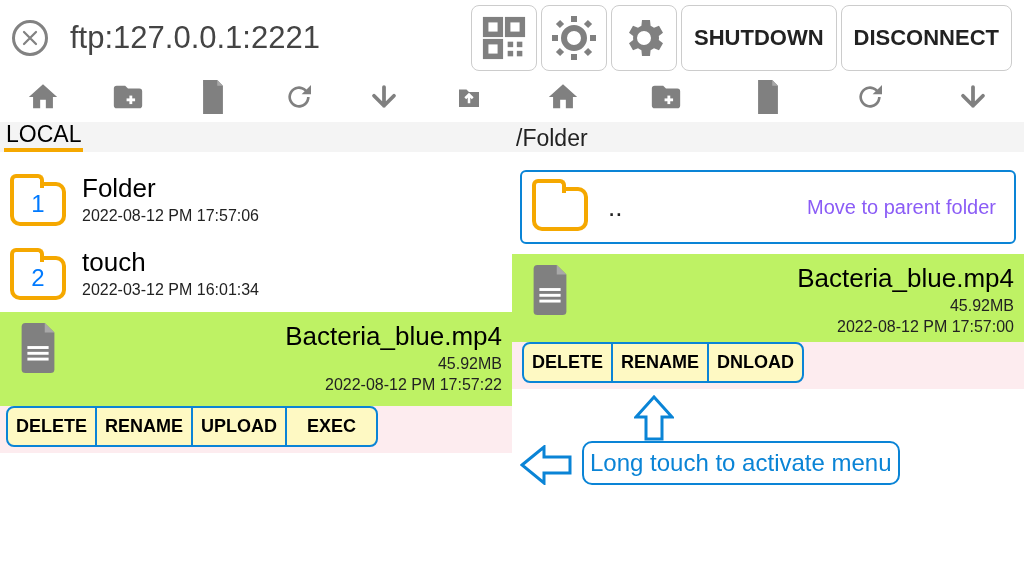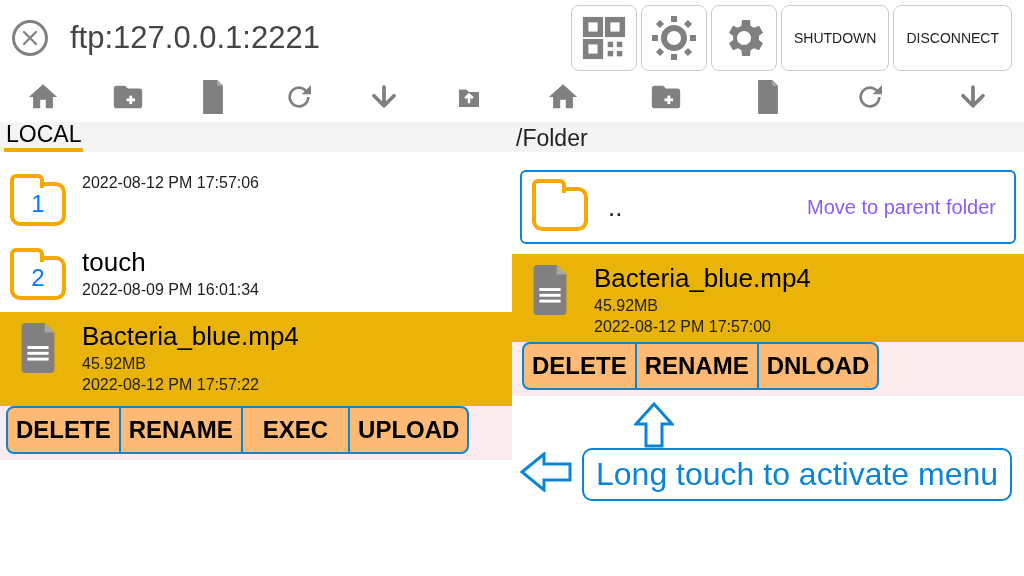--- a/index.html
+++ b/index.html
@@ -36,21 +36,21 @@
     border-radius:8px;
     background:#fff;
     height:66px;
     display:flex; align-items:center; justify-content:center;
     margin-left:4px;
     padding:0 4px;
   }
   .hdr-btn.icon { width:66px; }
   .hdr-btn svg { fill:#808080; }
   .hdr-text {
-    font-size:14px; font-weight:normal;
+    font-size:22px; font-weight:bold;
     padding:0 8px;
   }
   
   .panes {
     display:flex;
     height:calc(576px - 72px);
   }
   .pane { flex:1; display:flex; flex-direction:column; min-width:0; }
   .pane-left { border-right:0px solid #eee; }
   
@@ -87,21 +87,21 @@
     flex:1;
     overflow:hidden;
     padding-top:12px;
   }
   .row {
     display:flex;
     align-items:flex-start;
     padding:8px 10px 10px 10px;
     gap:16px;
   }
-  .row.selected { background:#eab308; }
+  .row.selected { background:#bef264;text-align:right; }
   .row .thumb {
     width:56px; height:56px;
     flex:0 0 56px;
     display:flex; align-items:center; justify-content:center;
     position:relative;
   }
   .folder-shape {
     width:56px; height:44px;
     border:4px solid #f5a800;
     border-radius:4px 10px 10px 10px;
@@ -132,22 +132,22 @@
   .row .name { font-size:26px; color:#000; line-height:1.25; }
   .row .sub  { font-size:16px; color:#222; line-height:1.35; }
   
   .actions {
     display:flex;
     padding:0 0 6px 6px;
   }
   .actions.remote { padding-left:10px; }
   .act-btn {
     border:2px solid #0a84d6;
-    background:#fdba74;
-    font-size:24px;
+    background:#fef9c3;
+    font-size:18px;
     font-weight:bold;
     padding:8px 8px;
     color:#000;
     margin-left:-2px;
   }
   .act-btn:first-child {
     border-radius:8px 0 0 8px;
     margin-left:0;
   }
   .act-btn:last-child {
@@ -192,22 +192,22 @@
     position:absolute;
     left:8px; top:56px;
     width:52px; height:40px;
   }
   .arrow-shape { fill:#fff; stroke:#0a84d6; stroke-width:3; }
   .hint-bubble {
     position:absolute;
     left:70px; top:52px;
     border:2px solid #0a84d6;
     border-radius:10px;
-    padding:6px 12px;
-    font-size:32px;
+    padding:6px 6px;
+    font-size:24px;
     color:#0a84d6;
     background:#fff;
   }
 </style>
 </head>
 <body>
 
 <svg width="0" height="0" style="position:absolute">
   <defs>
     <g id="ic-home">
@@ -345,53 +345,54 @@
     </div>
     <div class="file-list">
 
       <div class="row">
         <div class="thumb">
             <div class="folder-shape">
               <span class="folder-num">1</span>
             </div>
           </div>
         <div class="meta">
+          <div class="name">Folder</div>
           <div class="sub">2022-08-12 PM 17:57:06</div>
         </div>
       </div>
 
       <div class="row">
         <div class="thumb">
             <div class="folder-shape">
               <span class="folder-num">2</span>
             </div>
           </div>
         <div class="meta">
           <div class="name">touch</div>
-          <div class="sub">2022-08-09 PM 16:01:34</div>
+          <div class="sub">2022-03-12 PM 16:01:34</div>
         </div>
       </div>
 
       <div class="row selected">
         <div class="thumb">
             <div class="file-shape"><svg viewBox="0 0 42 56">
                 <use href="#ic-filedoc"></use>
               </svg></div>
           </div>
         <div class="meta">
           <div class="name">Bacteria_blue.mp4</div>
           <div class="sub">45.92MB</div>
           <div class="sub">2022-08-12 PM 17:57:22</div>
         </div>
       </div>
       <div class="actions selected" style="background:#fdecef;">
         <div class="act-btn">DELETE</div>
         <div class="act-btn">RENAME</div>
+        <div class="act-btn">UPLOAD</div>
         <div class="act-btn" style="padding:8px 20px">EXEC</div>
-        <div class="act-btn">UPLOAD</div>
       </div>
     </div>
   </div>
 
   <div class="pane">
     <div class="pane-toolbar">
       <div class="tb-icon">
           <svg width="34" height="34" viewBox="0 0 24 24">
             <use href="#ic-home"></use>
           </svg>

